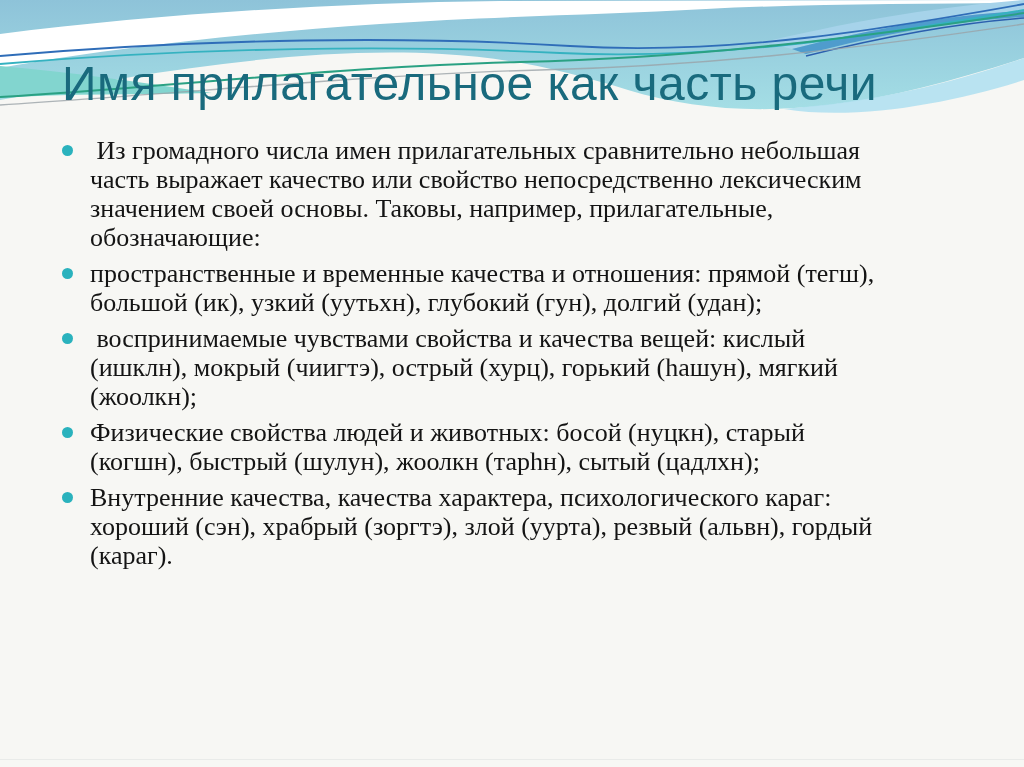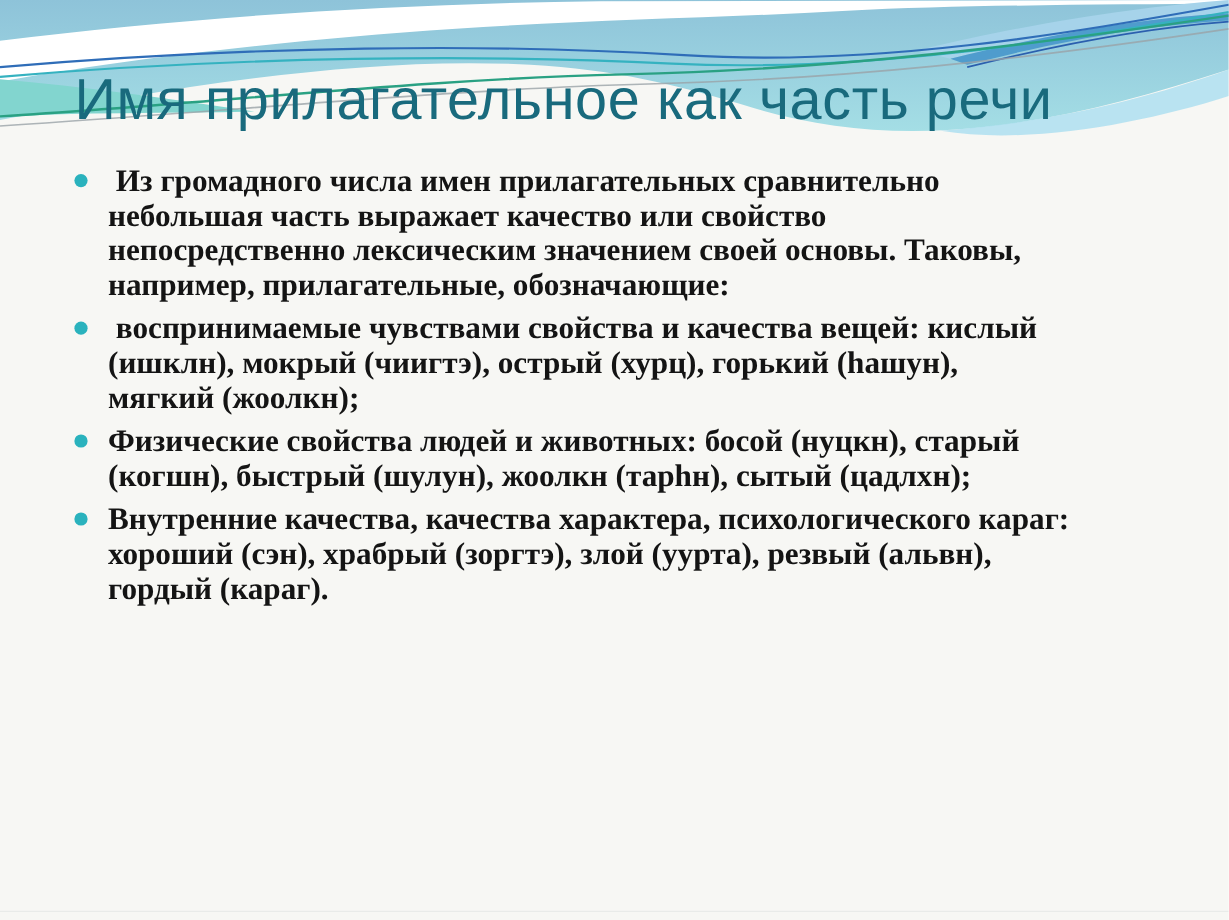--- a/index.html
+++ b/index.html
@@ -47,21 +47,20 @@
     white-space: nowrap;
   }
 
   
   .content {
     position: absolute;
     left: 60px;
     top: 136px;
     width: 840px;
     z-index: 2;
-    font-weight: bold;
   }
   ul.bullet-list {
     list-style: none;
     margin: 0;
     padding: 0;
   }
   li.bullet-item {
     position: relative;
     padding-left: 30px;
     margin-bottom: 7px;
@@ -123,20 +122,24 @@
   <h1 class="slide-title">Имя прилагательное как часть речи</h1>
 
   <div class="content">
     <ul class="bullet-list">
         <li class="bullet-item">
     <span class="dot"></span>
     <span class="bullet-text"> Из громадного числа имен прилагательных сравнительно небольшая часть выражает качество или свойство непосредственно лексическим значением своей основы. Таковы, например, прилагательные, обозначающие:</span>
   </li>
         <li class="bullet-item">
     <span class="dot"></span>
+    <span class="bullet-text">пространственные и временные качества и отношения: прямой (тегш), большой (ик), узкий (уутьхн), глубокий (гун), долгий (удан);</span>
+  </li>
+        <li class="bullet-item">
+    <span class="dot"></span>
     <span class="bullet-text"> воспринимаемые чувствами свойства и качества вещей: кислый (ишклн), мокрый (чиигтэ), острый (хурц), горький (һашун), мягкий (жоолкн);</span>
   </li>
         <li class="bullet-item">
     <span class="dot"></span>
     <span class="bullet-text">Физические свойства людей и животных: босой (нуцкн), старый (когшн), быстрый (шулун), жоолкн (тарһн), сытый (цадлхн);</span>
   </li>
         <li class="bullet-item">
     <span class="dot"></span>
     <span class="bullet-text">Внутренние качества, качества характера, психологического караг: хороший (сэн), храбрый (зоргтэ), злой (уурта), резвый (альвн), гордый (караг).</span>
   </li>

